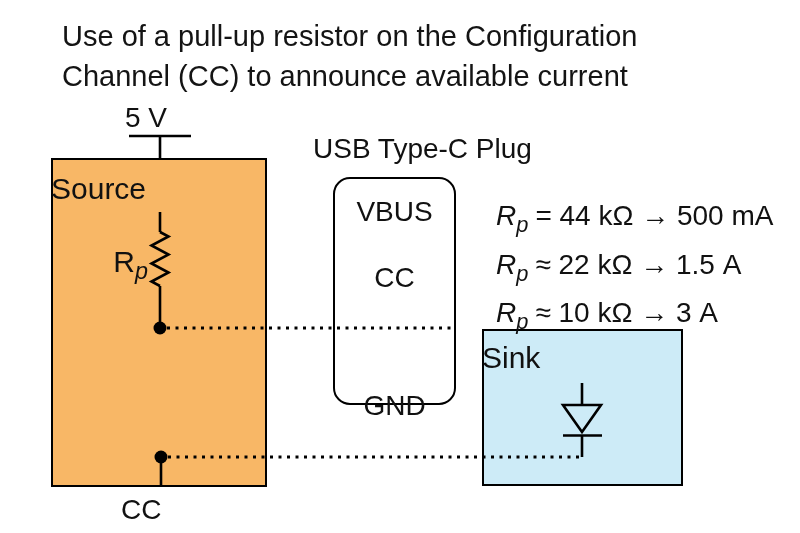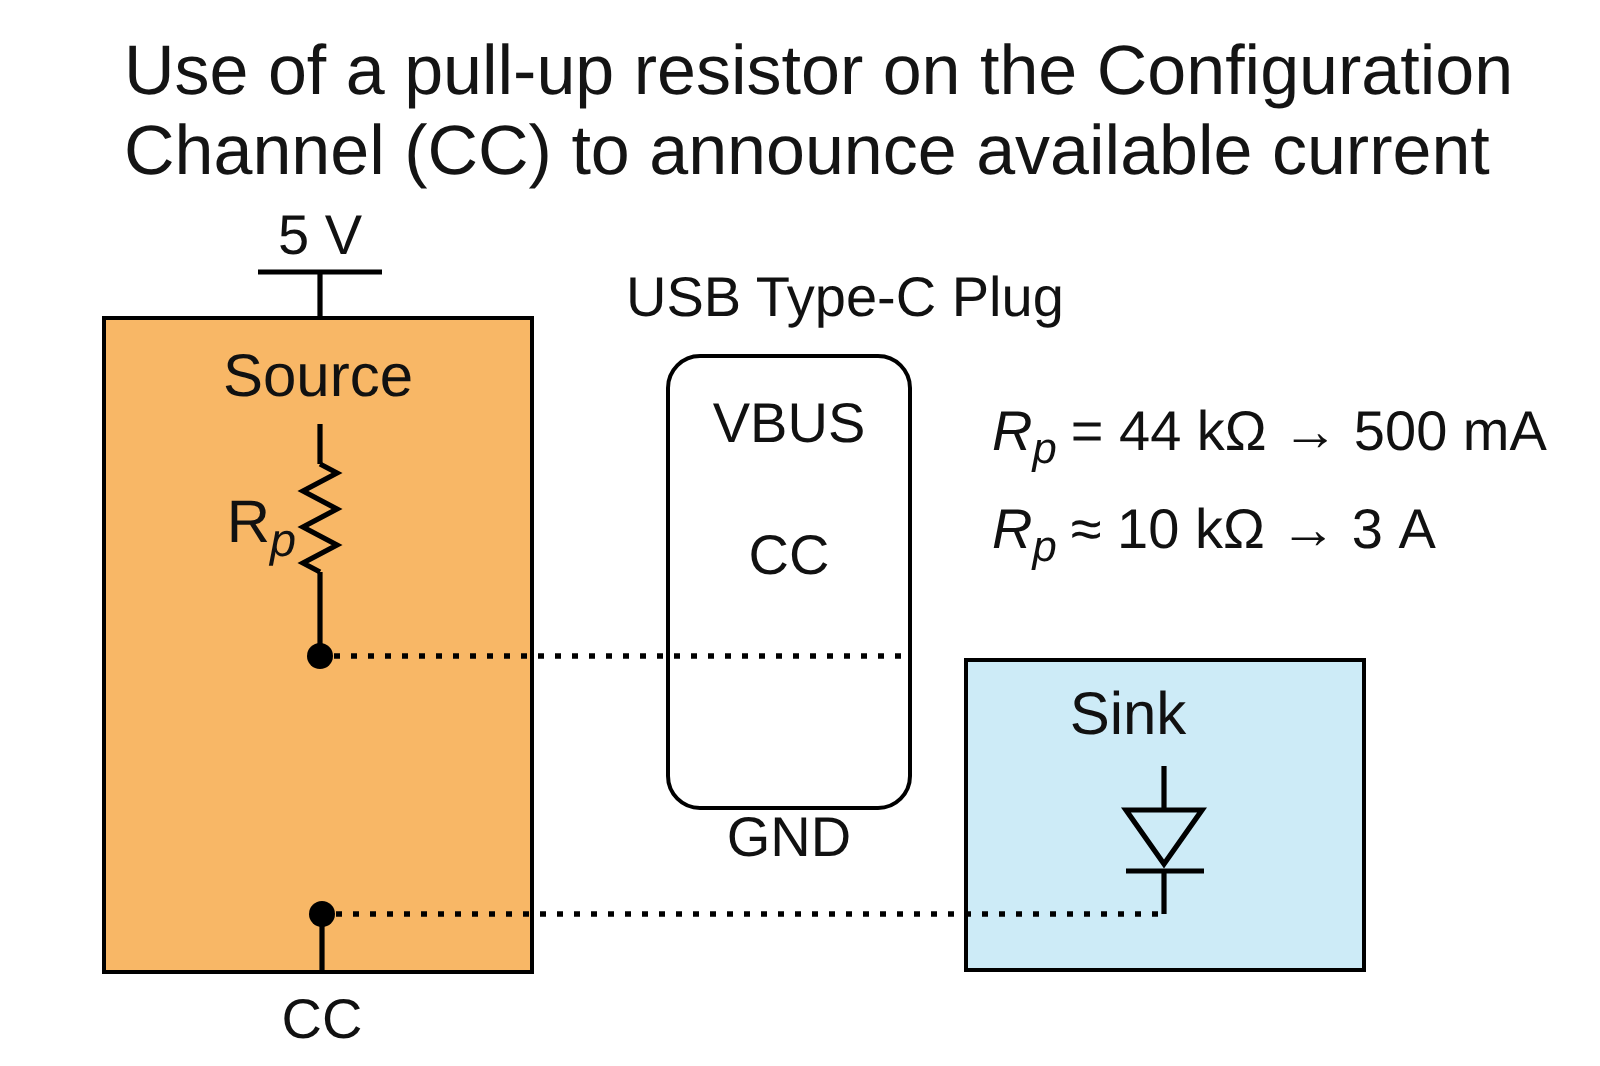--- a/index.html
+++ b/index.html
@@ -10,37 +10,37 @@
   }
   html,body{margin:0;padding:0;background:#ffffff;}
   .canvas{
     position:relative;width:800px;height:533px;background:#ffffff;
     font-family:"Liberation Sans",sans-serif;color:var(--text);
     overflow:hidden;
   }
   .abs{position:absolute;}
   .title{
     left:62px;top:16px;width:700px;
-    font-size:35px;line-height:40px;letter-spacing:0px;color:#141414;
+    font-size:29px;line-height:40px;letter-spacing:0px;color:#141414;
   }
   .box{box-sizing:border-box;border:2.5px solid var(--stroke);}
   .source-box{left:51px;top:158px;width:216px;height:329px;background:var(--source-fill);}
   .sink-box{left:482px;top:329px;width:201px;height:157px;background:var(--sink-fill);}
   .plug-box{left:333px;top:177px;width:123px;height:228px;background:#ffffff;border-radius:17px;}
-  .label-c{text-align:center;}
+  .label-c{}
   .supply-label{left:125px;top:102px;width:70px;font-size:28px;}
   .source-label{left:51px;top:172px;width:216px;font-size:30px;}
   .resistor-label{left:96px;top:245px;width:52px;font-size:30px;text-align:right;}
   .resistor-label sub{font-style:italic;font-size:0.78em;}
   .cc-bottom-label{left:121px;top:494px;width:80px;font-size:28px;}
   .plug-title{left:313px;top:114px;width:260px;font-size:28px;margin-top:19px;}
   .pin-label{left:0;width:100%;text-align:center;font-size:28px;position:absolute;}
   .pin-vbus{top:17px;}
   .pin-cc{top:83px;}
-  .pin-gnd{top:224px;}
+  .pin-gnd{top:211px;}
   .sink-label{left:482px;top:341px;width:164px;font-size:30px;}
   .annotations{left:496px;top:196px;width:300px;font-size:28px;line-height:40px;}
   .ann-row{white-space:nowrap;}
   .ann-sym{font-style:italic;}
   .ann-sym sub{font-size:0.78em;font-style:italic;}
   .ann-text{margin-left:7px;}
   svg.wires{left:0;top:0;pointer-events:none;}
   .layer-boxes{z-index:1;}
   .layer-wires{z-index:2;}
   .layer-text{z-index:3;}
@@ -96,18 +96,19 @@
   <div class="abs resistor-label layer-text"><span>R</span><sub>p</sub></div>
 
   <div class="abs label-c source-label layer-text">Source</div>
 
   <div class="abs label-c cc-bottom-label layer-text">CC</div>
 
   <div class="abs plug-title layer-text">USB Type-C Plug</div>
 
   <div class="abs annotations layer-text">
     <div class="ann-row"><span class="ann-sym"><span>R</span><sub>p</sub></span><span class="ann-text">= 44 kΩ → 500 mA</span></div>
+    <div class="ann-row"><span class="ann-sym"><span>R</span><sub>p</sub></span><span class="ann-text">≈ 22 kΩ → 1.5 A</span></div>
     <div class="ann-row"><span class="ann-sym"><span>R</span><sub>p</sub></span><span class="ann-text">≈ 10 kΩ → 3 A</span></div>
   </div>
 
   <div class="abs label-c sink-label layer-text">Sink</div>
 
 </div>
 
 </body></html>

